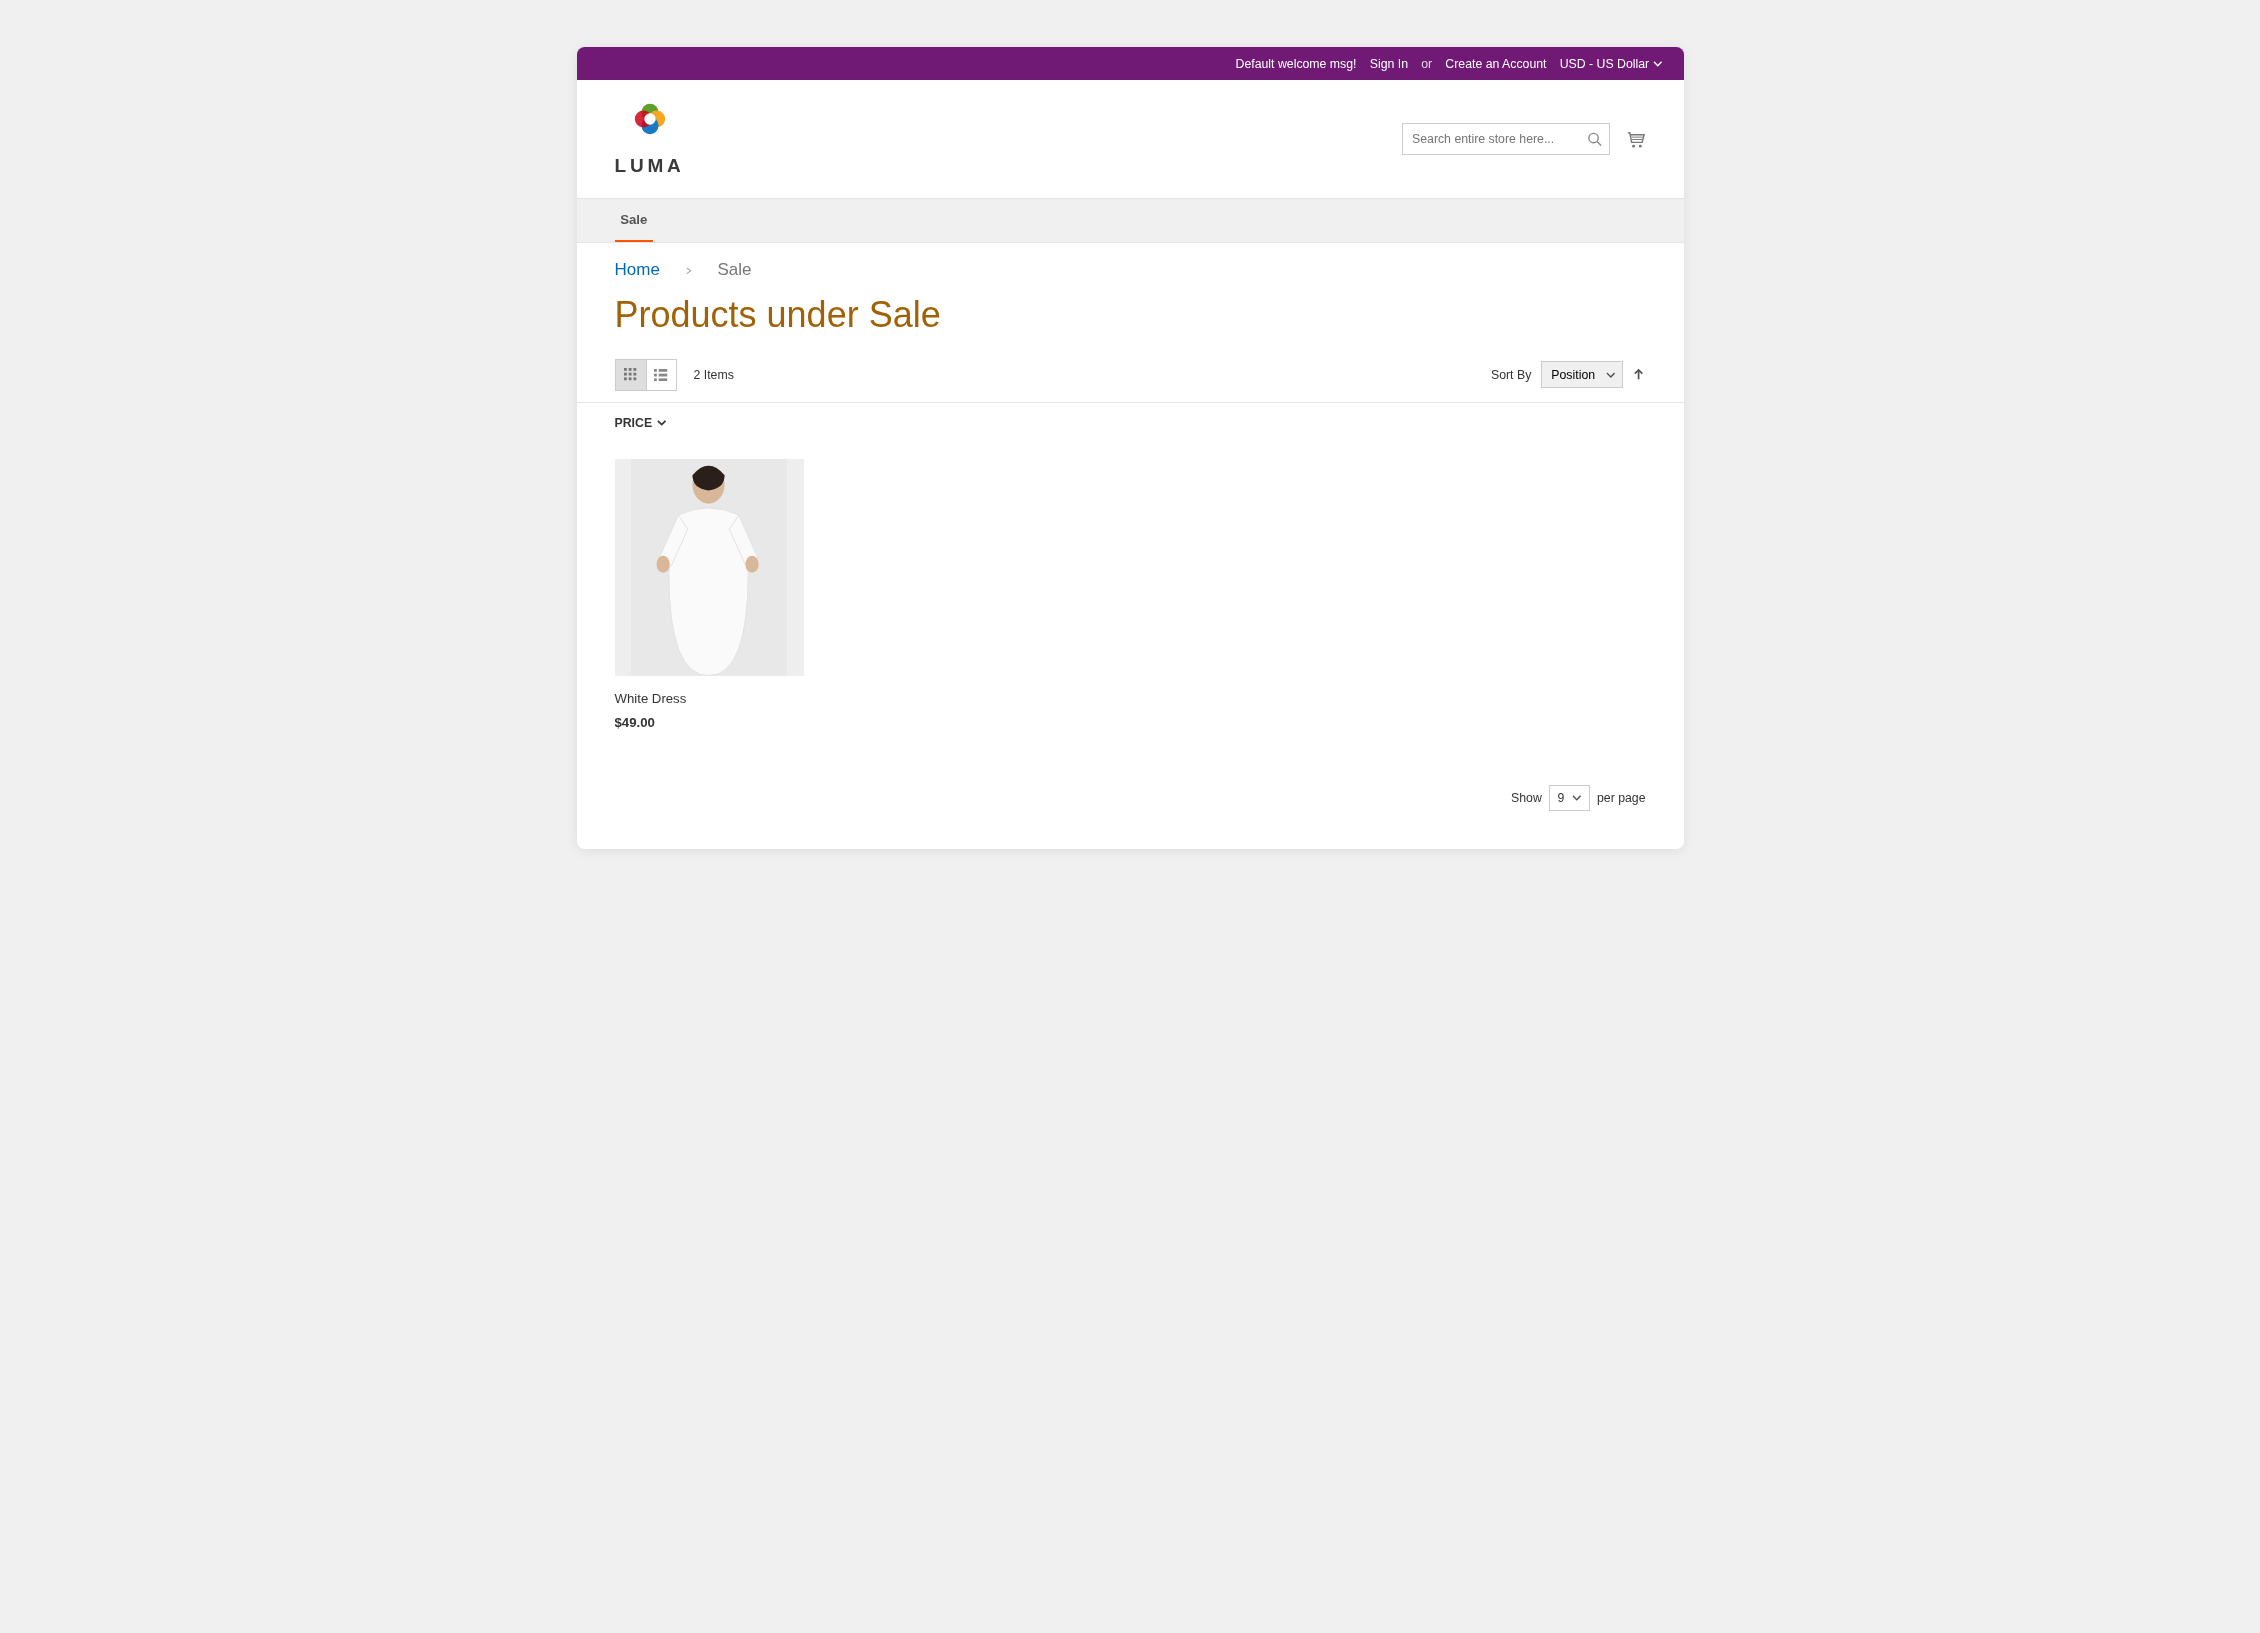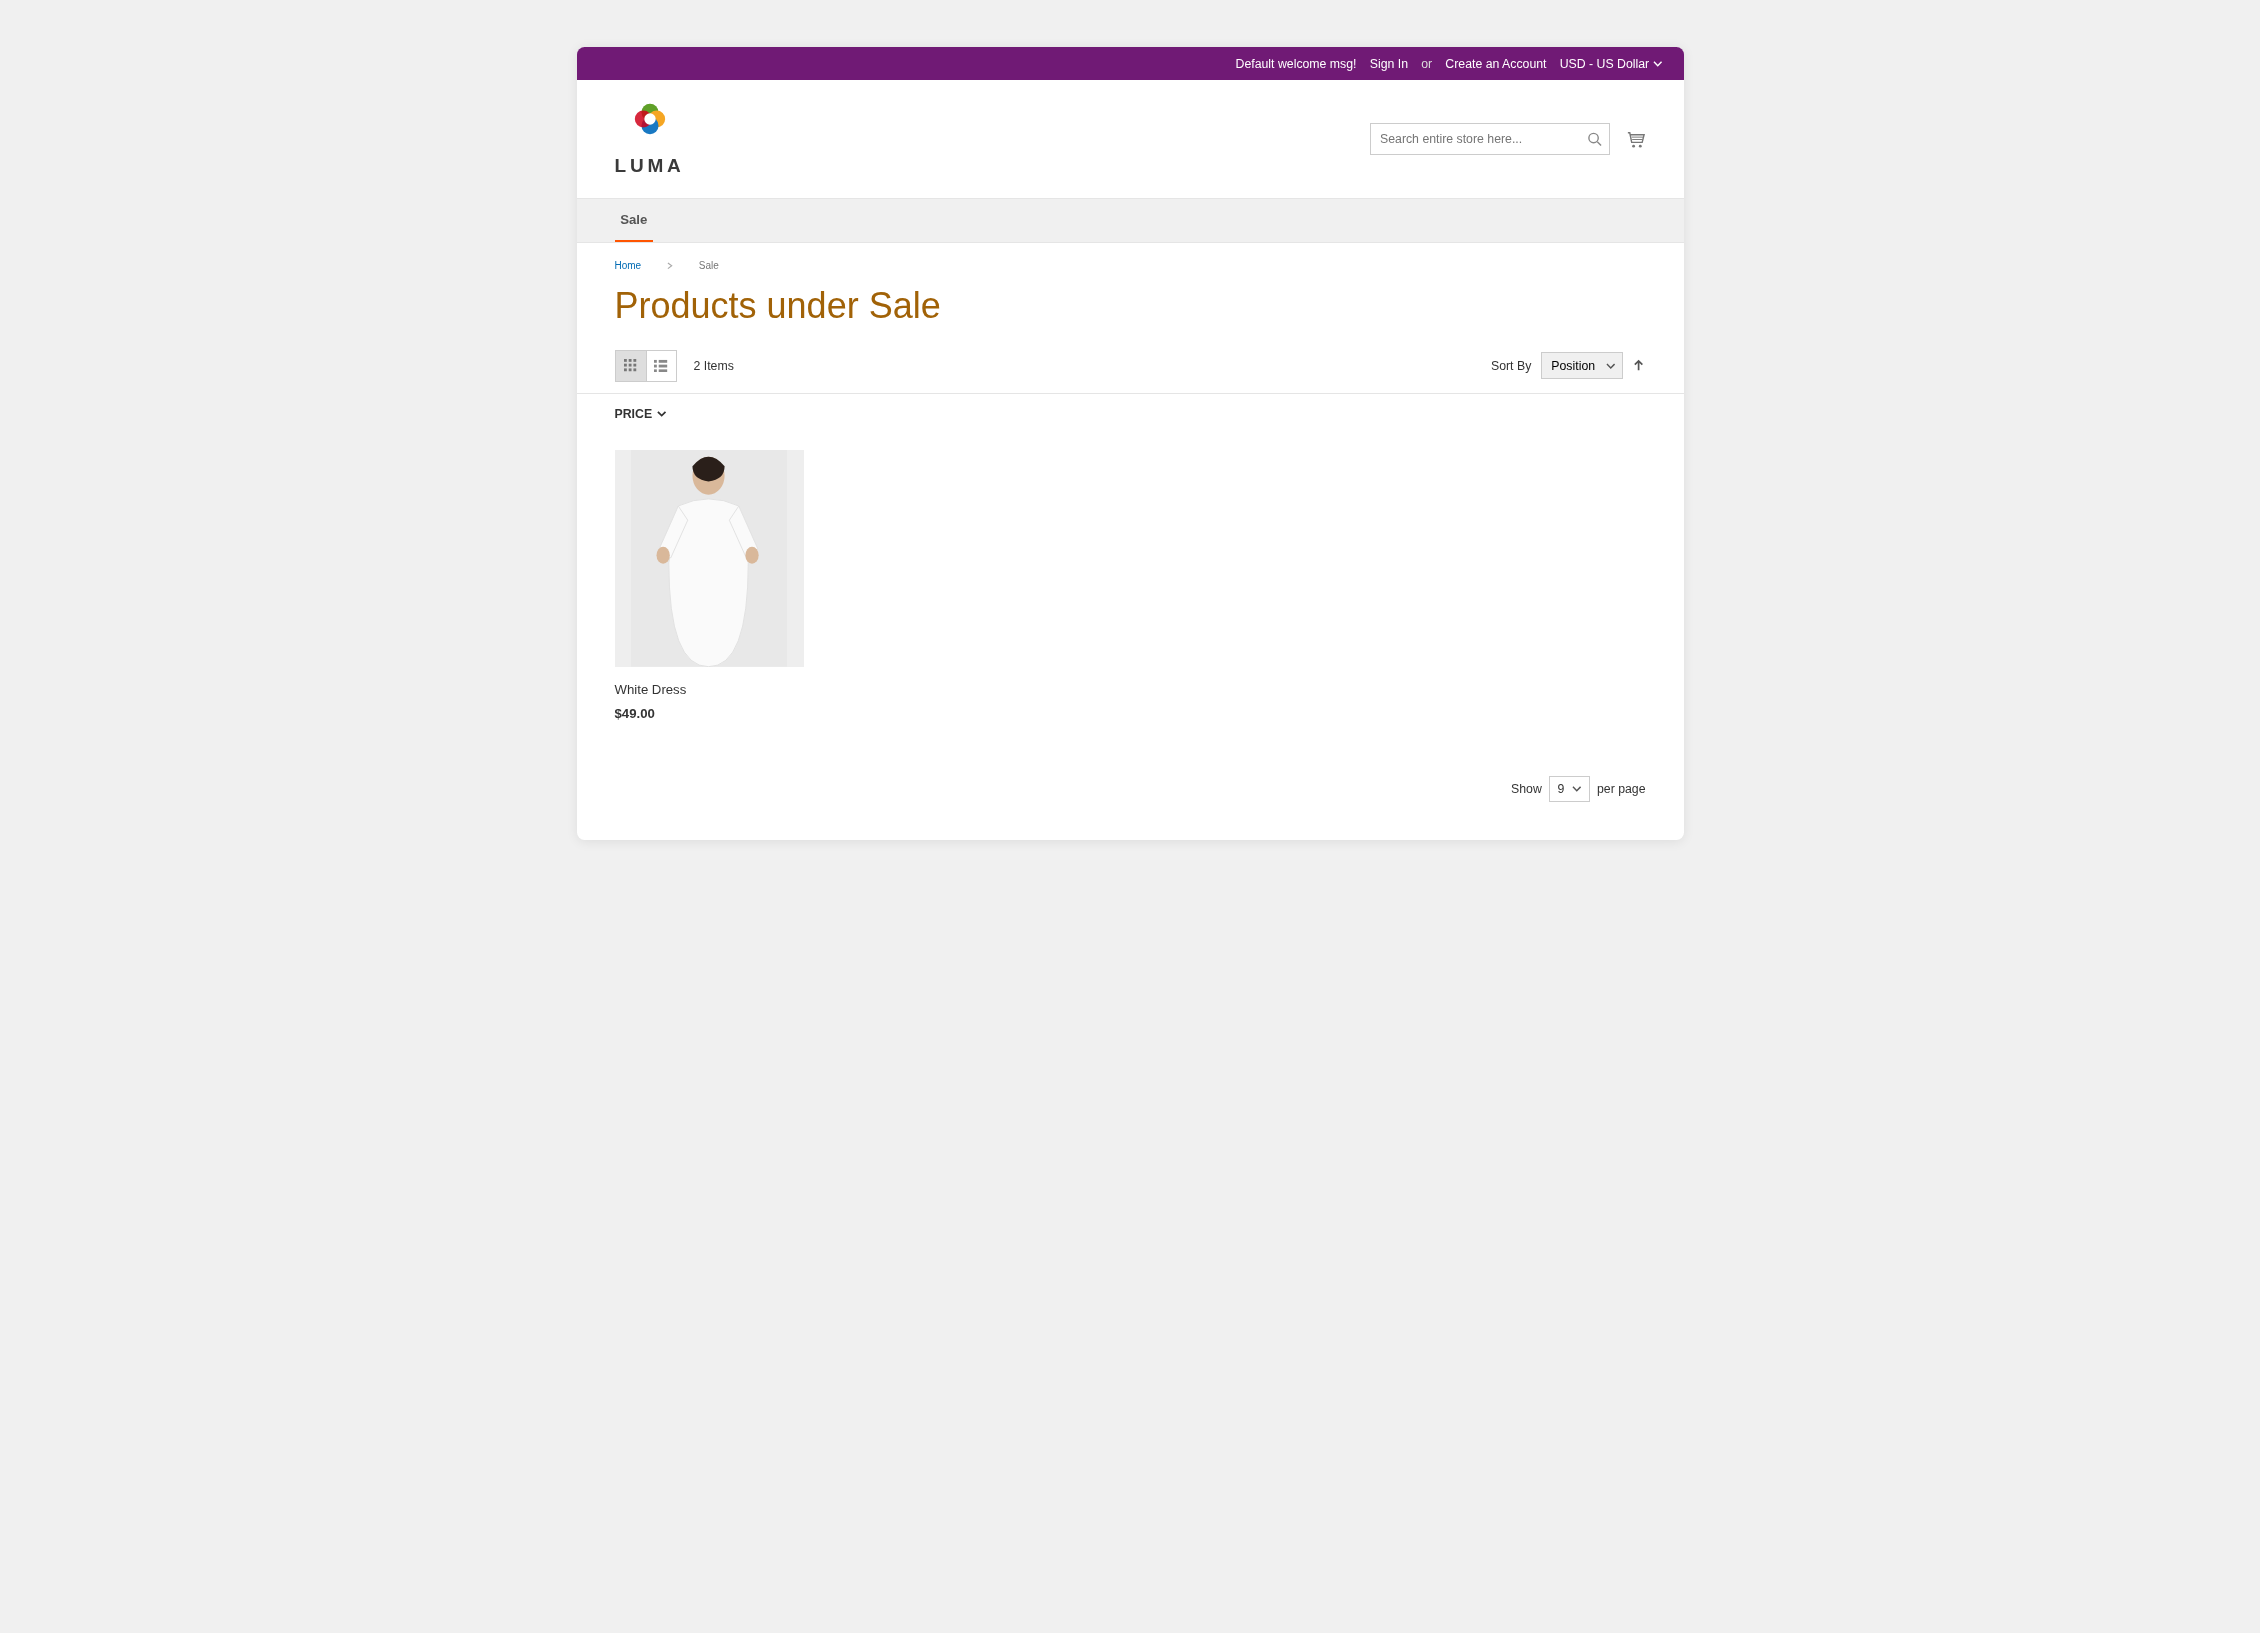--- a/index.html
+++ b/index.html
@@ -35,21 +35,21 @@
     display: flex;
     align-items: center;
     justify-content: space-between;
     padding: 21px 38px;
   }
   .logo { display: flex; align-items: center; gap: 18px; cursor: pointer; flex-direction: column; }
   .logo-text { font-weight: 600; letter-spacing: 3.8px; font-size: 19px; color: #3a3a3a; }
   .header-right { display: flex; align-items: center; gap: 15px; }
   .search-box {
     position: relative;
-    width: 240px;
+    width: 208px;
   }
   .search-box input {
     width: 100%;
     padding: 7.6px 30px 7.6px 9.5px;
     border: 0.9px solid #ccc;
     font-size: 12.3px;
     color: #555;
   }
   .search-box .search-ico {
     position: absolute;
@@ -72,21 +72,21 @@
     padding: 13.2px 5.7px;
     font-weight: 700;
     font-size: 13.2px;
     color: #555;
     border-bottom: 2.8px solid #ff5501;
     cursor: pointer;
   }
   
   .breadcrumbs {
     padding: 17px 38px 0 38px;
-    font-size: 10px;
+    font-size: 17px;
     color: #777;
     display: flex;
     align-items: center;
     gap: 25px;
   }
   .breadcrumbs a { color: #006bb4; text-decoration: none; cursor: pointer; }
   .bc-sep { color: #aaa; }
   
   .page-title {
     padding: 13.2px 38px 23px 38px;

